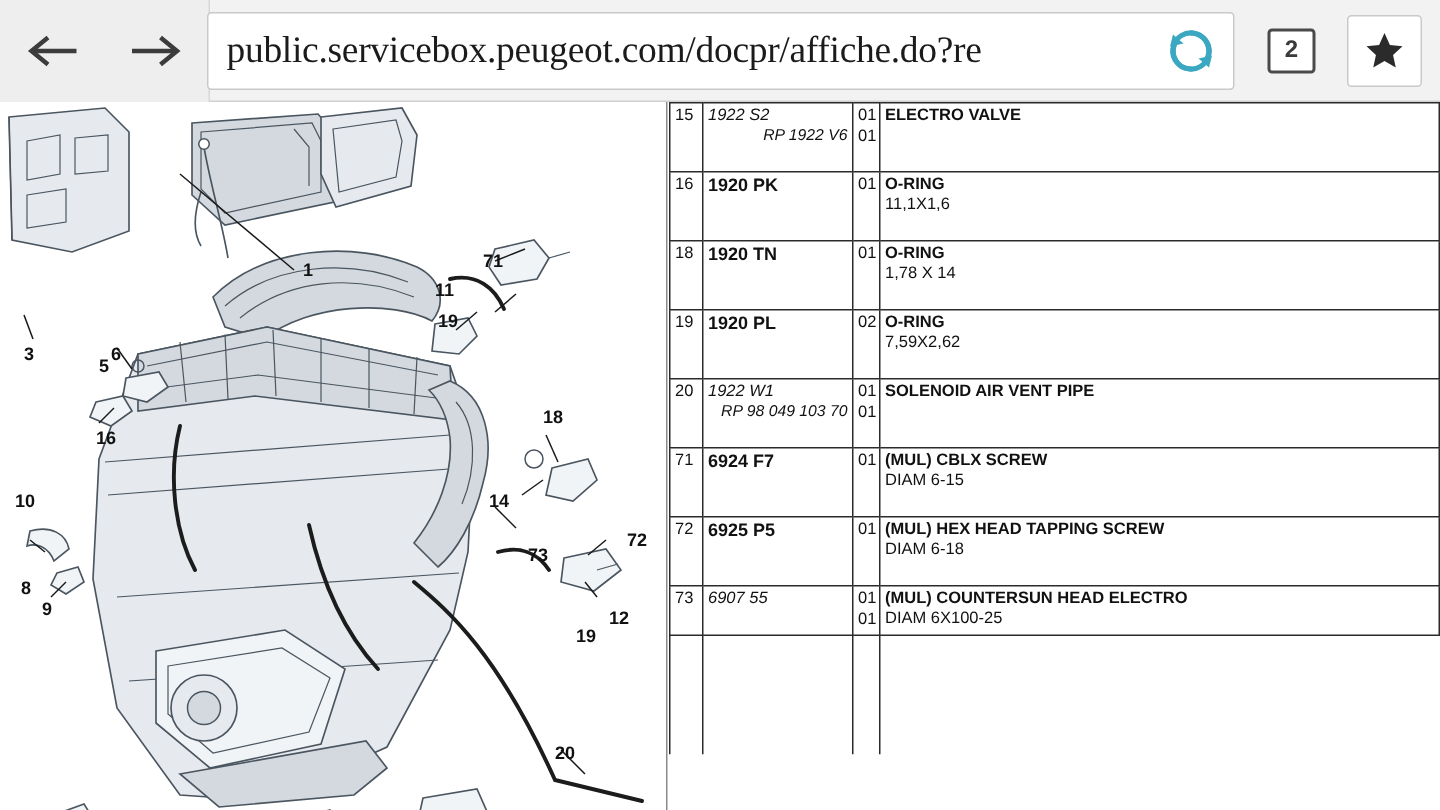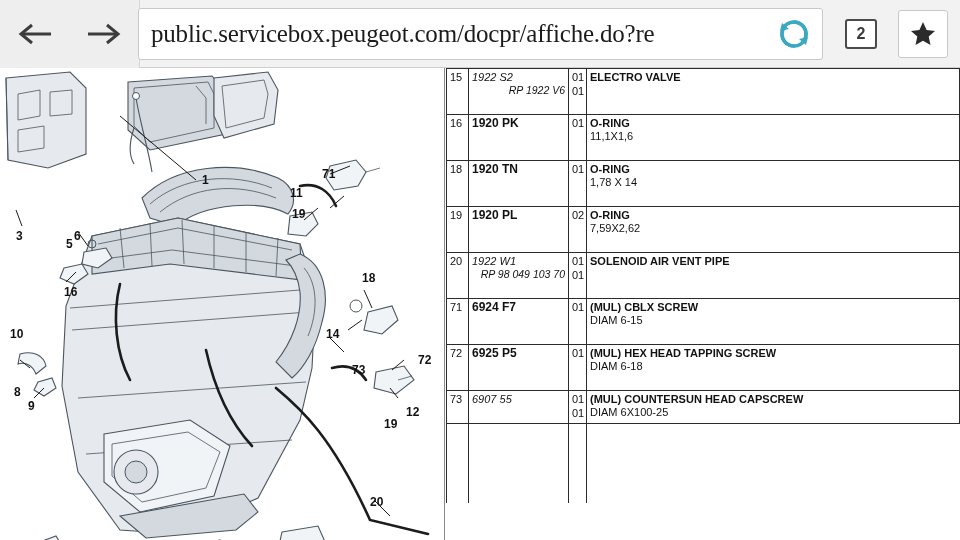--- a/index.html
+++ b/index.html
@@ -392,21 +392,21 @@
           <tr>
             <td class="c-idx">73</td>
             <td class="c-ref">
               <span class="ref-ital">6907 55</span>
             </td>
             <td class="c-qty qty-stack">
               <div>01</div>
               <div>01</div>
             </td>
             <td class="c-desc">
-              <span class="desc-title">(MUL) COUNTERSUN HEAD CAPSCREW</span><br>
+              <span class="desc-title">(MUL) COUNTERSUN HEAD ELECTRO</span><br>
               <span class="desc-sub">DIAM 6X100-25</span>
             </td>
           </tr>
 
         </tbody>
       </table>
 
       <svg width="514" height="80" style="display:block;margin-top:-1px" aria-hidden="true">
         <line x1="0.5" y1="0" x2="0.5" y2="80" stroke="#2b2b2b" stroke-width="1"></line>
         <line x1="22.5" y1="0" x2="22.5" y2="80" stroke="#2b2b2b" stroke-width="1"></line>

